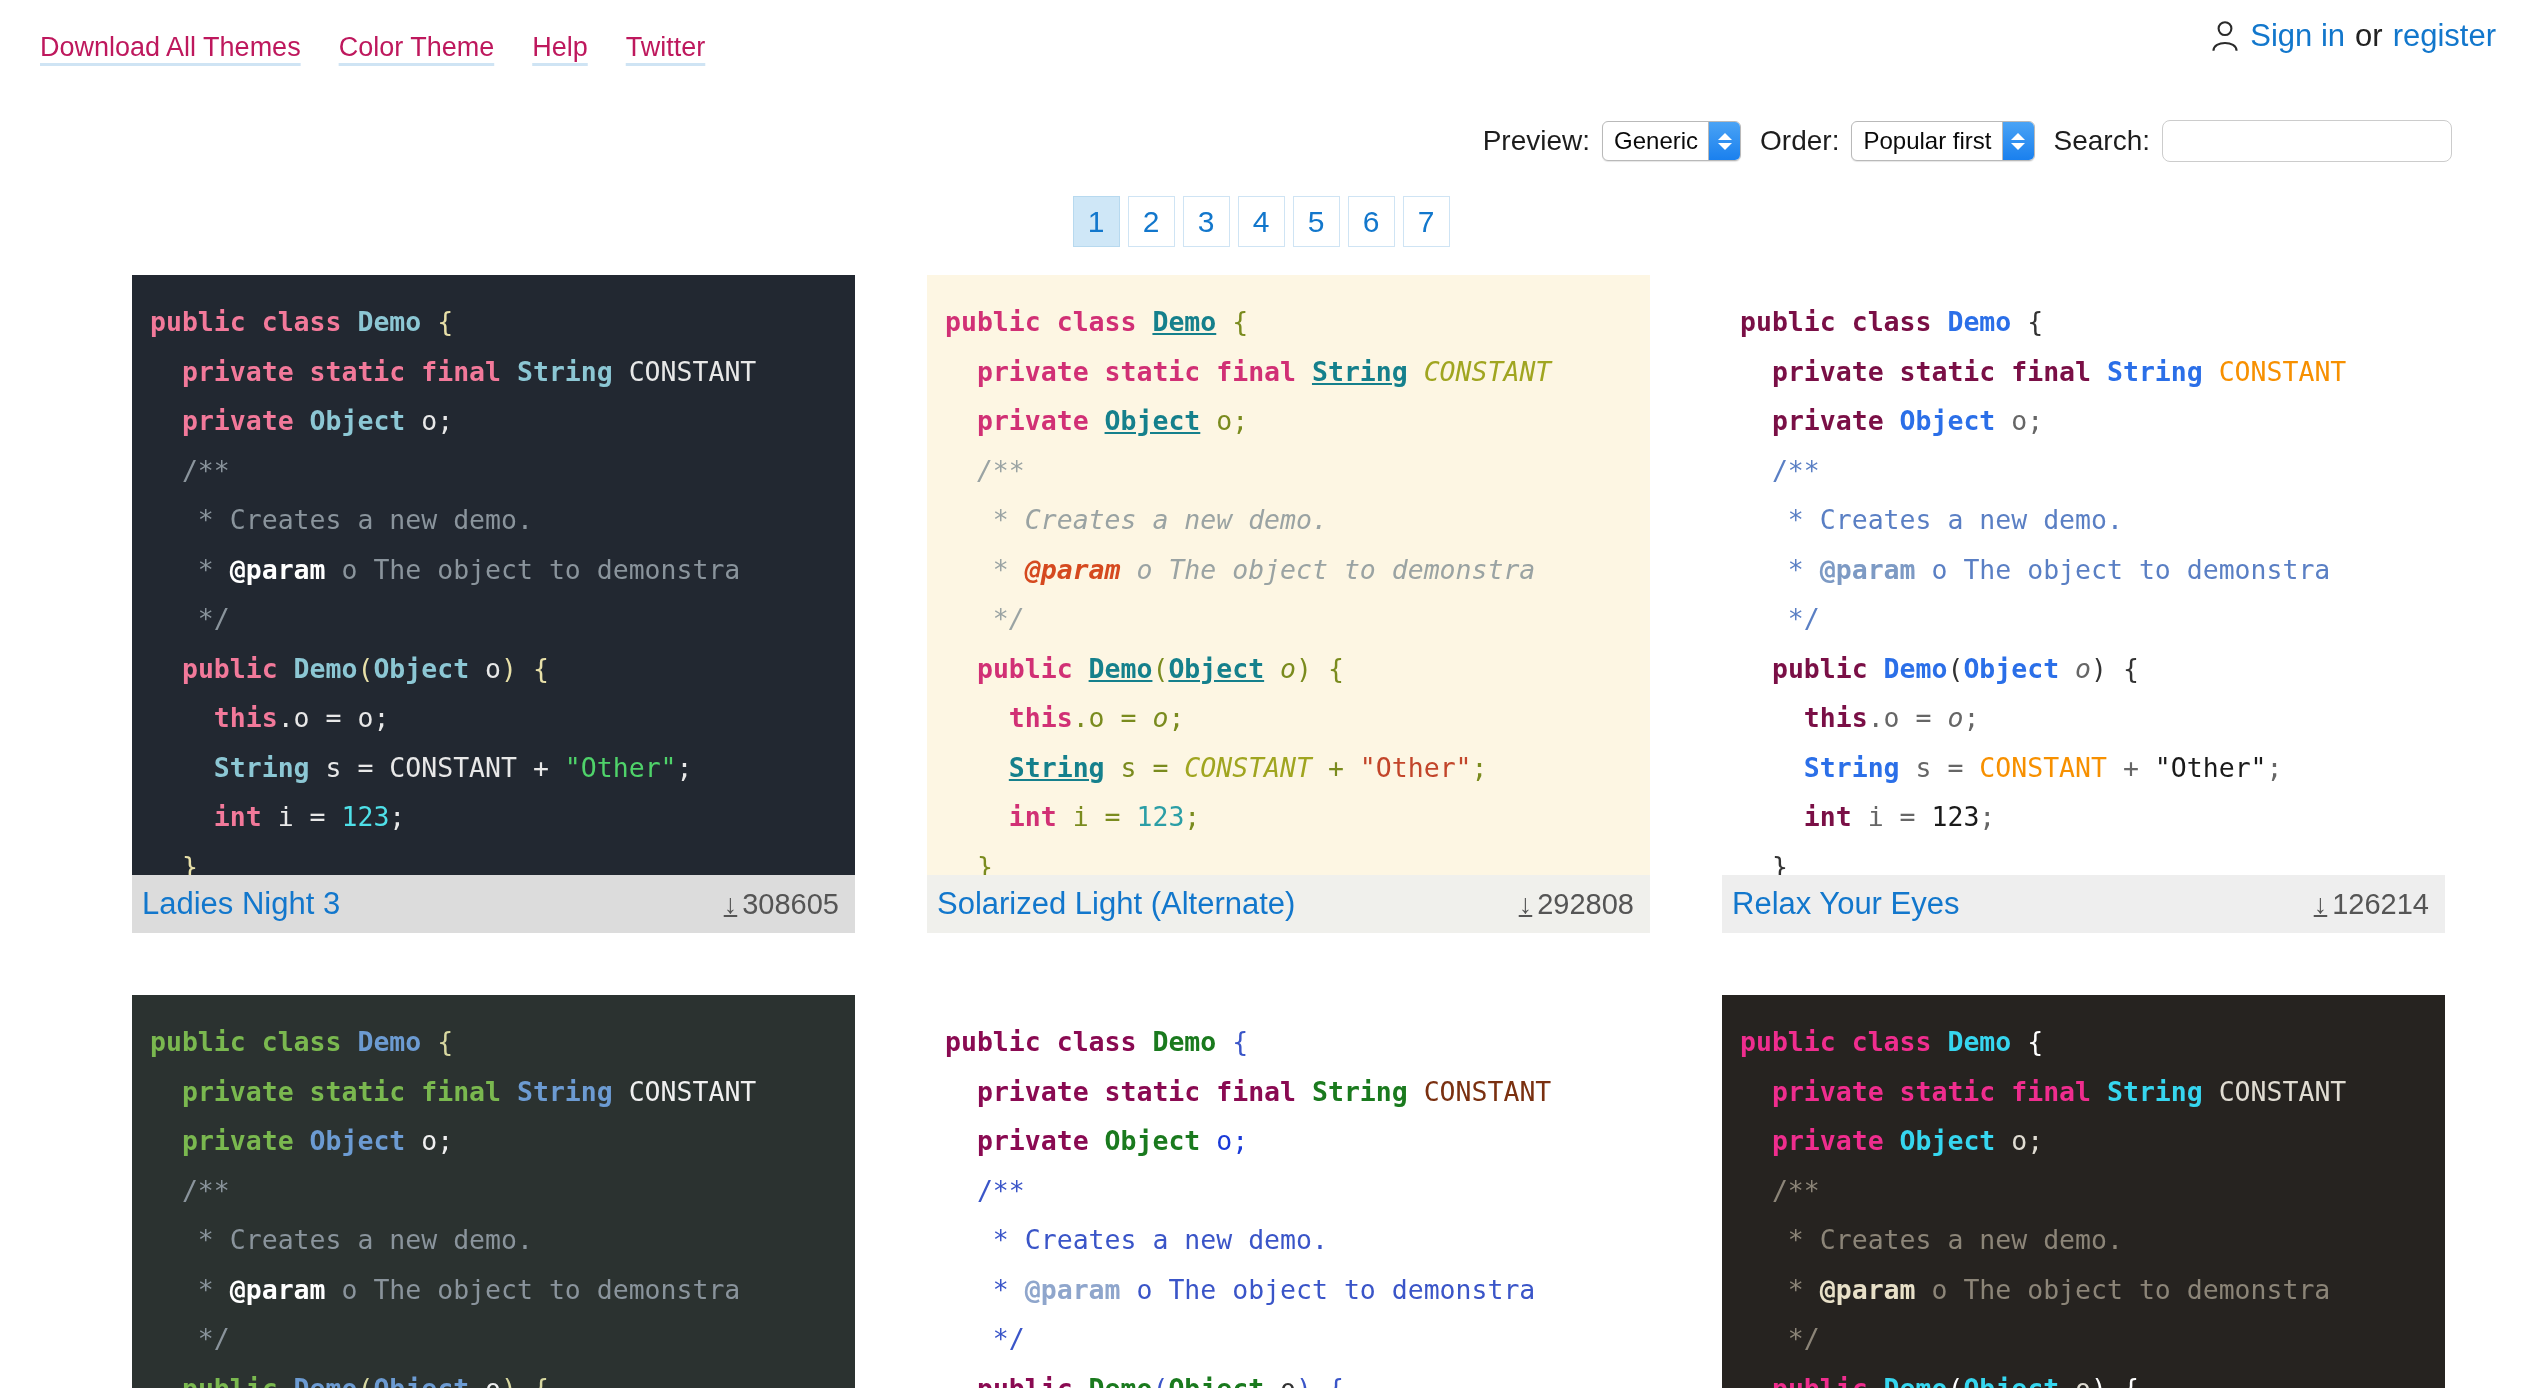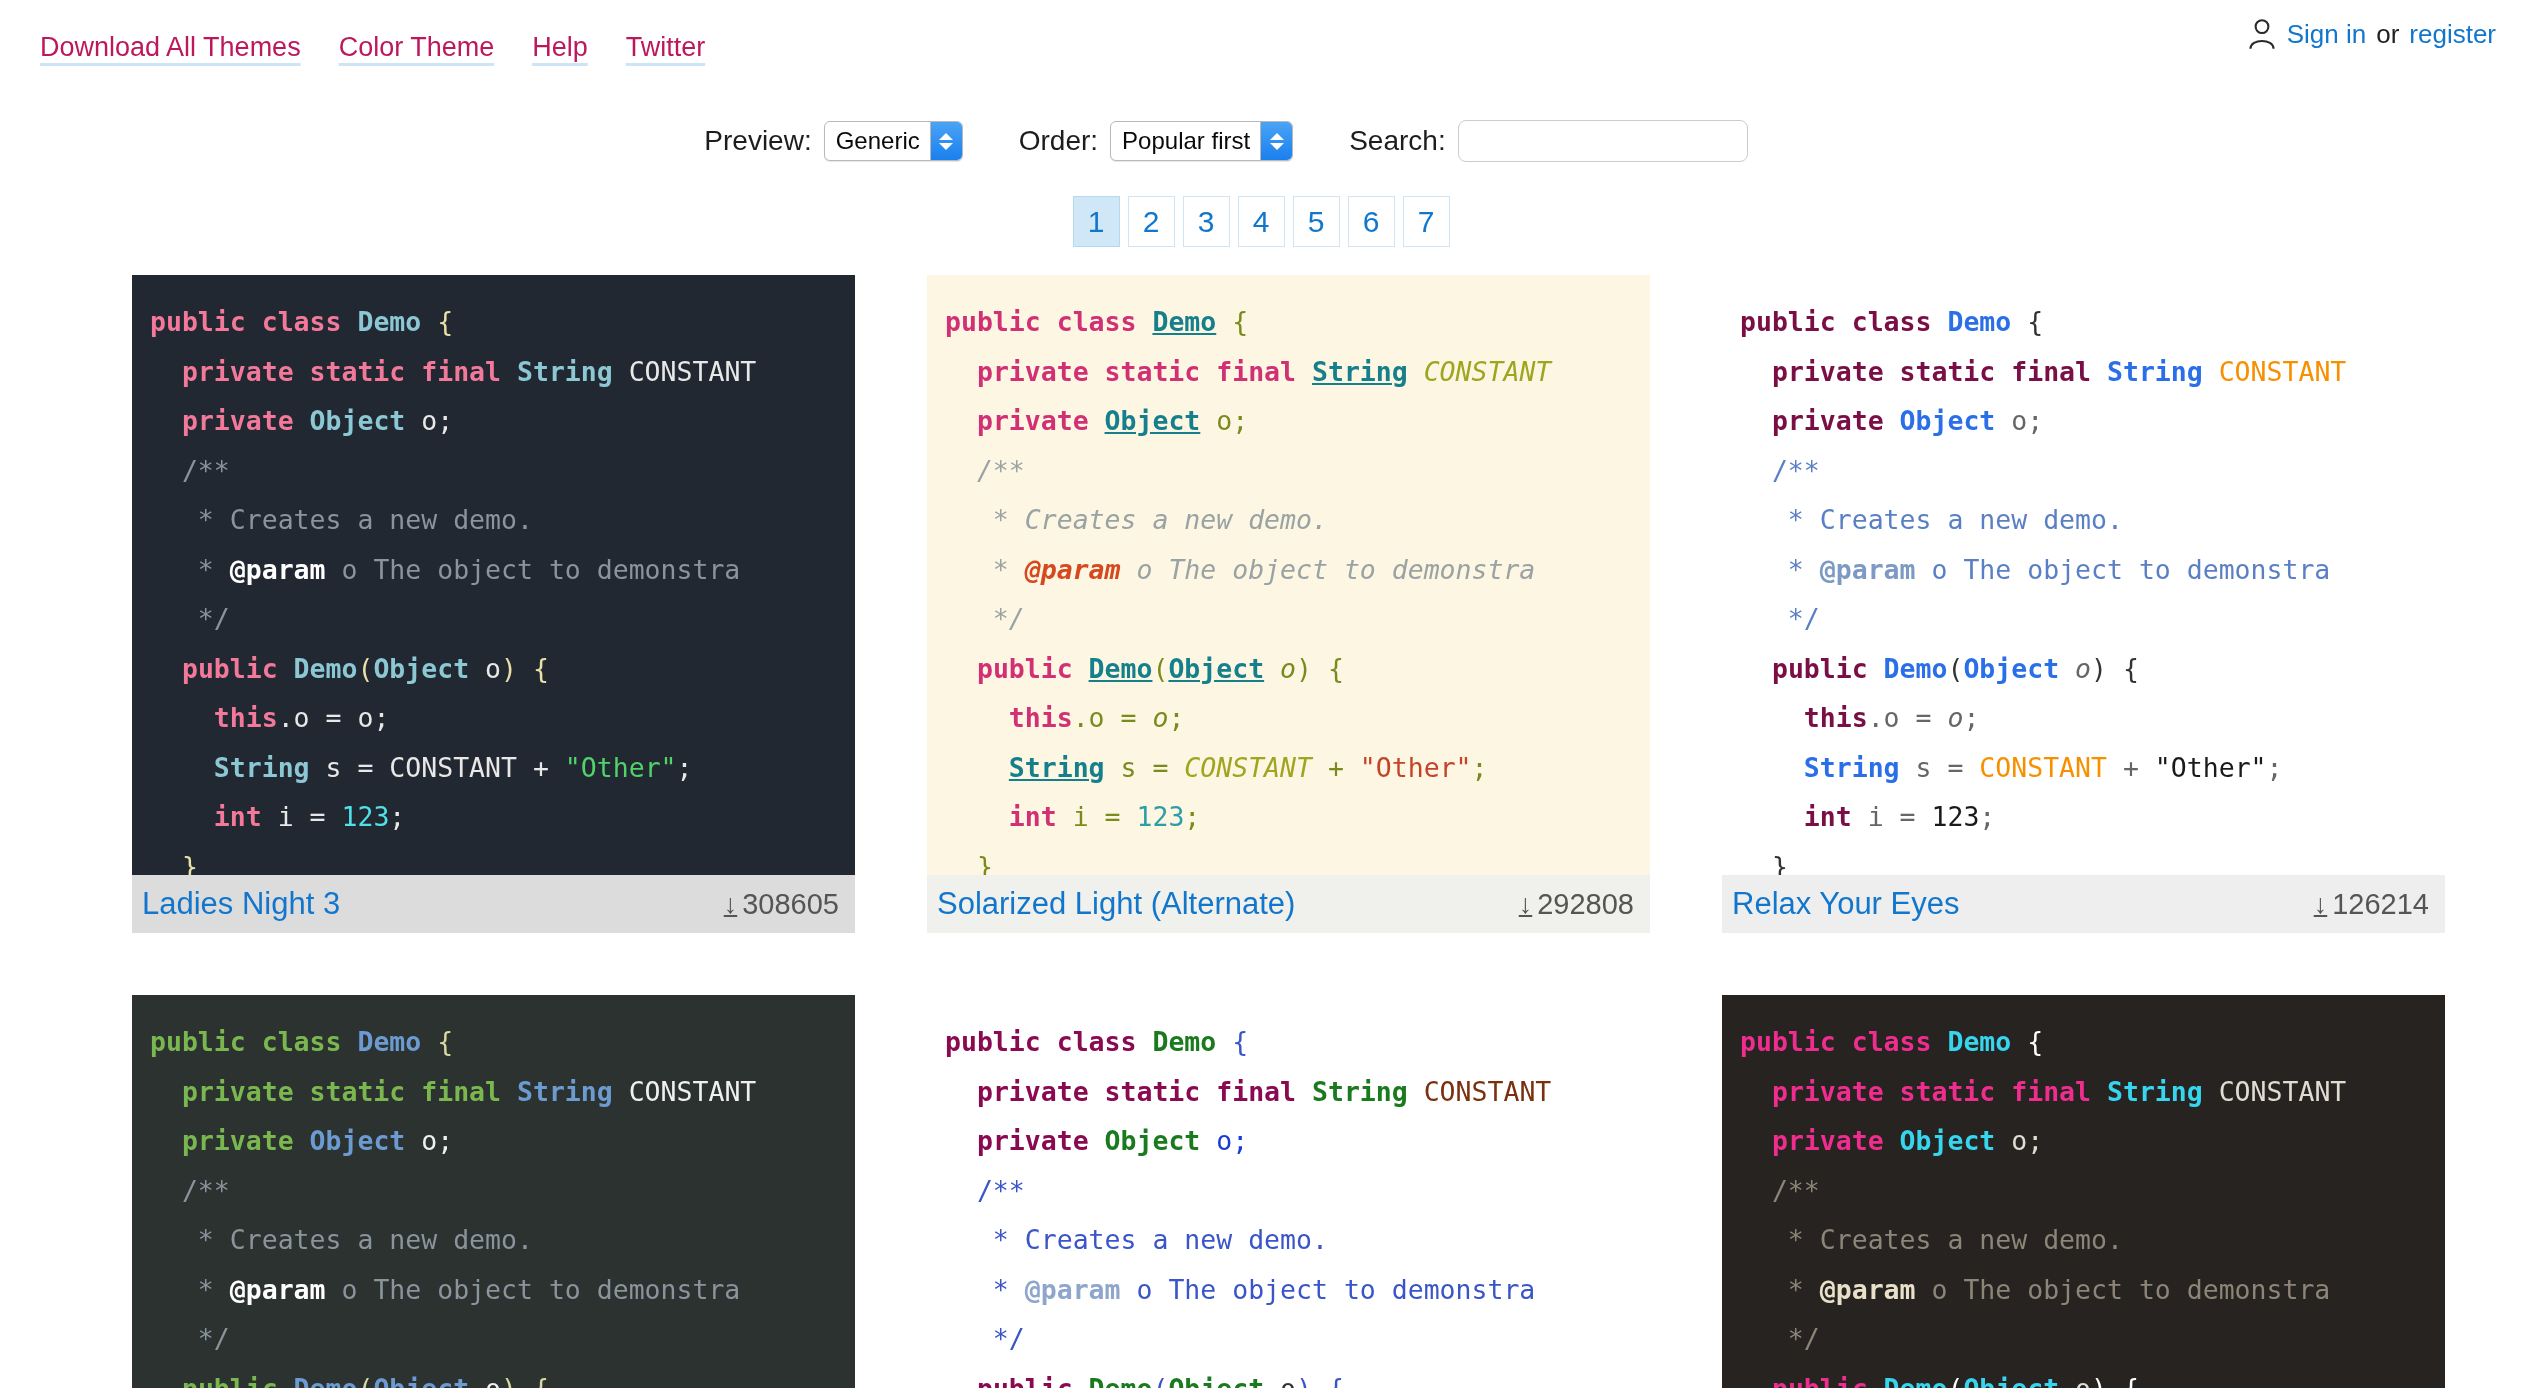--- a/index.html
+++ b/index.html
@@ -63,33 +63,33 @@
     white-space: nowrap;
     cursor: pointer;
   }
   .account {
     position: absolute;
     right: 26px;
     top: 18px;
     display: flex;
     align-items: center;
     gap: 10px;
-    font-size: 26px;
+    font-size: 31px;
     color: #222;
     white-space: nowrap;
   }
   .account .lnk { color: #1277cc; cursor: pointer; }
   .person-icon { display:block; }
 
   
   .controls {
     display: flex;
-    justify-content: center;
-    align-items: center;
-    gap: 56px;
+    justify-content: flex-end;
+    align-items: center;
+    gap: 19px;
     padding: 0 70px 0 0;
     margin-top: 22px;
     height: 54px;
   }
   .ctrl { display: flex; align-items: center; gap: 12px; }
   .ctrl-label { font-size: 28px; color: #1d1d1d; }
   .select {
     display: inline-flex;
     align-items: stretch;
     height: 40px;

